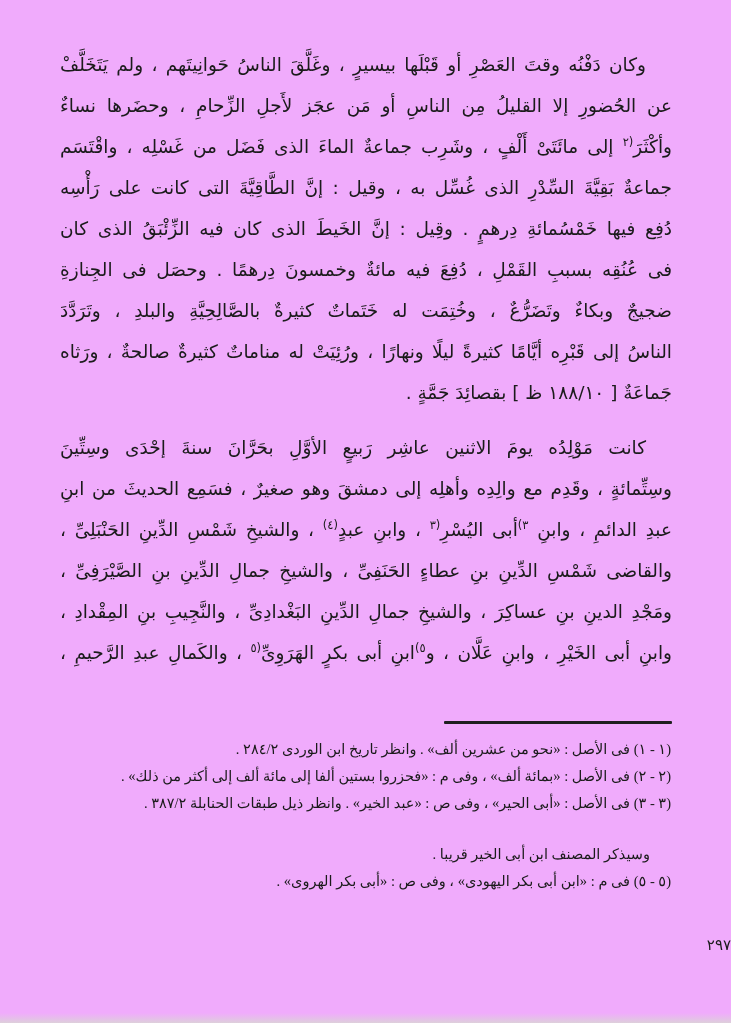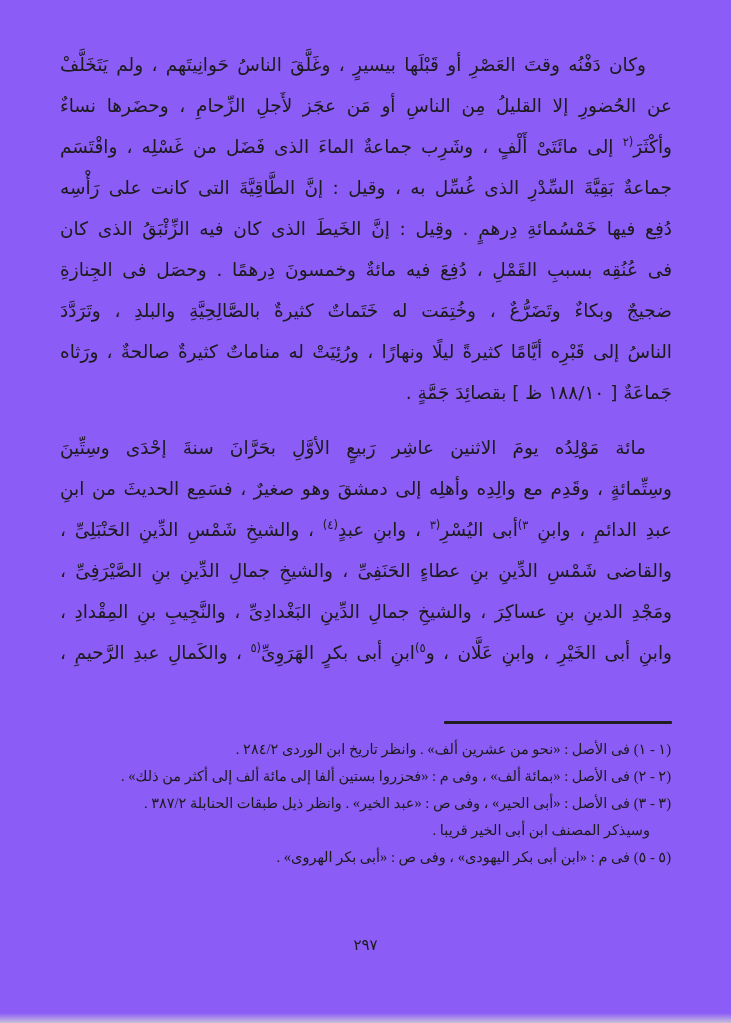--- a/index.html
+++ b/index.html
@@ -1,19 +1,19 @@
 <!DOCTYPE html>
 <html lang="ar" dir="rtl"><head>
 <meta charset="utf-8">
 <style>
   html,body{margin:0;padding:0;background:#ffffff;}
   .page{
     position:relative;
     width:731px;height:1023px;
-    background:#8b5cf6;
+    background:#f0abfc;
     font-family:"DejaVu Sans",sans-serif;
     color:#1b1b1b;
     direction:rtl;
     overflow:hidden;
   }
   .body-text{position:absolute;top:44px;right:59px;left:60px;}
   .para{margin:0 0 14px 0;}
   .line{
     height:41px;line-height:41px;
     font-size:18.5px;
@@ -34,24 +34,24 @@
   }
   .footnotes{position:absolute;top:736px;right:60px;left:40px;}
   .fn-line{
     height:27px;line-height:27px;
     font-size:14.5px;
     text-align:right;
     white-space:nowrap;
     overflow:visible;
     font-family:Liberation Serif, serif;
   }
-  .fn-line.indent{padding-right:21px;}
+  .fn-line.indent{padding-right:21px;margin-top:24px;}
   .page-number{
     position:absolute;top:936px;left:0;right:0;
-    text-align:center;font-size:15px;letter-spacing:3px;
+    text-align:right;font-size:15px;letter-spacing:3px;
     direction:rtl;
   }
   .scan-edge{
     position:absolute;left:0;right:0;bottom:0;height:10px;
     background:linear-gradient(to bottom, rgba(255,255,255,0), #d9d8d3);
     opacity:.8;
   }
 </style>
 </head>
 <body>
@@ -63,21 +63,21 @@
         <div class="line">عن الحُضورِ إلا القليلُ مِن الناسِ أو مَن عجَز لأَجلِ الزِّحامِ ، وحضَرها نساءٌ</div>
         <div class="line">وأكْثَرَ<sup class="fnmark">٢)</sup> إلى مائَتَىْ أَلْفٍ ، وشَرِب جماعةٌ الماءَ الذى فَضَل من غَسْلِه ، واقْتَسَم</div>
         <div class="line">جماعةٌ بَقِيَّةَ السِّدْرِ الذى غُسِّل به ، وقيل : إنَّ الطَّاقِيَّةَ التى كانت على رَأْسِه</div>
         <div class="line">دُفِع فيها خَمْسُمائةِ دِرهمٍ . وقِيل : إنَّ الخَيطَ الذى كان فيه الزِّئْبَقُ الذى كان</div>
         <div class="line">فى عُنُقِه بسببِ القَمْلِ ، دُفِعَ فيه مائةٌ وخمسونَ دِرهمًا . وحصَل فى الجِنازةِ</div>
         <div class="line">ضجيجٌ وبكاءٌ وتَضَرُّعٌ ، وخُتِمَت له خَتَماتٌ كثيرةٌ بالصَّالِحِيَّةِ والبلدِ ، وتَرَدَّدَ</div>
         <div class="line">الناسُ إلى قَبْرِه أيَّامًا كثيرةً ليلًا ونهارًا ، ورُئِيَتْ له مناماتٌ كثيرةٌ صالحةٌ ، ورَثاه</div>
         <div class="line last">جَماعَةٌ [ ١٨٨/١٠ ظ ] بقصائِدَ جَمَّةٍ .</div>
       </div>
       <div class="para">
-        <div class="line first">مائة مَوْلِدُه يومَ الاثنين عاشِر رَبيعٍ الأوَّلِ بحَرَّانَ سنةَ إحْدَى وسِتِّينَ</div>
+        <div class="line first">كانت مَوْلِدُه يومَ الاثنين عاشِر رَبيعٍ الأوَّلِ بحَرَّانَ سنةَ إحْدَى وسِتِّينَ</div>
         <div class="line">وسِتِّمائةٍ ، وقَدِم مع والِدِه وأهلِه إلى دمشقَ وهو صغيرٌ ، فسَمِع الحديثَ من ابنِ</div>
         <div class="line">عبدِ الدائمِ ، وابنِ <sup class="fnmark">(٣</sup>أبى اليُسْرِ<sup class="fnmark">٣)</sup> ، وابنِ عبدٍ<sup class="fnmark">(٤)</sup> ، والشيخِ شَمْسِ الدِّينِ الحَنْبَلِىِّ ،</div>
         <div class="line">والقاضى شَمْسِ الدِّينِ بنِ عطاءٍ الحَنَفِىِّ ، والشيخِ جمالِ الدِّينِ بنِ الصَّيْرَفِىِّ ،</div>
         <div class="line">ومَجْدِ الدينِ بنِ عساكِرَ ، والشيخِ جمالِ الدِّينِ البَغْدادِىِّ ، والنَّجِيبِ بنِ المِقْدادِ ،</div>
         <div class="line">وابنِ أبى الخَيْرِ ، وابنِ عَلَّان ، و<sup class="fnmark">(٥</sup>ابنِ أبى بكرٍ الهَرَوِىِّ<sup class="fnmark">٥)</sup> ، والكَمالِ عبدِ الرَّحيمِ ،</div>
       </div>
     </main>
   <div class="sep"></div>
   <section class="footnotes" id="fn-root">
       <div class="fn-line">(١ - ١) فى الأصل : «نحو من عشرين ألف» . وانظر تاريخ ابن الوردى ٢٨٤/٢ .</div>

